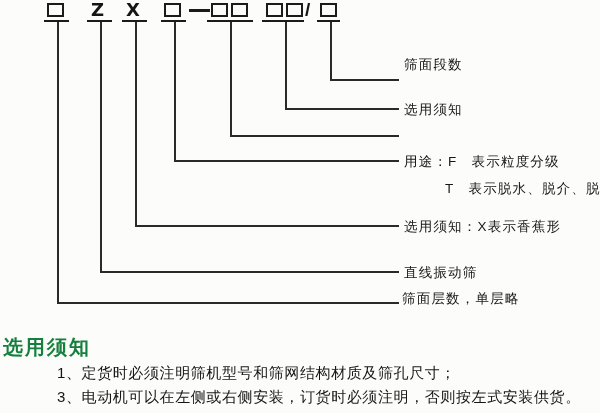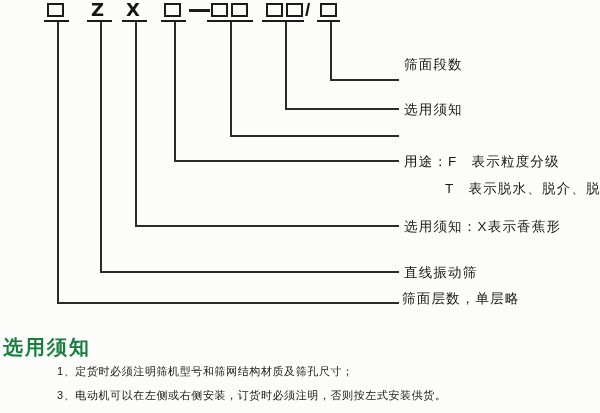--- a/index.html
+++ b/index.html
@@ -15,21 +15,21 @@
   .dash{position:absolute;top:9px;height:2.5px;background:#1b1b1b;}
   
   .vl{position:absolute;width:1.7px;background:#2a2a2a;}
   .hl{position:absolute;height:1.7px;background:#2a2a2a;}
   
   .lbl{position:absolute;left:404px;font-size:13.5px;letter-spacing:1.2px;white-space:nowrap;color:#161616;}
   .gap{display:inline-block;width:14px;}
   .keych{display:inline-block;}
   
   .notes-title{position:absolute;left:3px;top:334px;font-size:20px;font-weight:bold;letter-spacing:2px;color:#15803d;}
-  .note-item{position:absolute;left:57px;font-size:11px;letter-spacing:0.6px;white-space:nowrap;color:#161616;}
+  .note-item{position:absolute;left:57px;font-size:15px;letter-spacing:0.6px;white-space:nowrap;color:#161616;}
 </style>
 </head>
 <body>
 
 <div class="page">
 
   <div class="cbox" style="left:47px"></div>
   <div class="cletter" style="left:91px">Z</div>
   <div class="cletter" style="left:126px">X</div>
   <div class="cbox" style="left:164px"></div>

